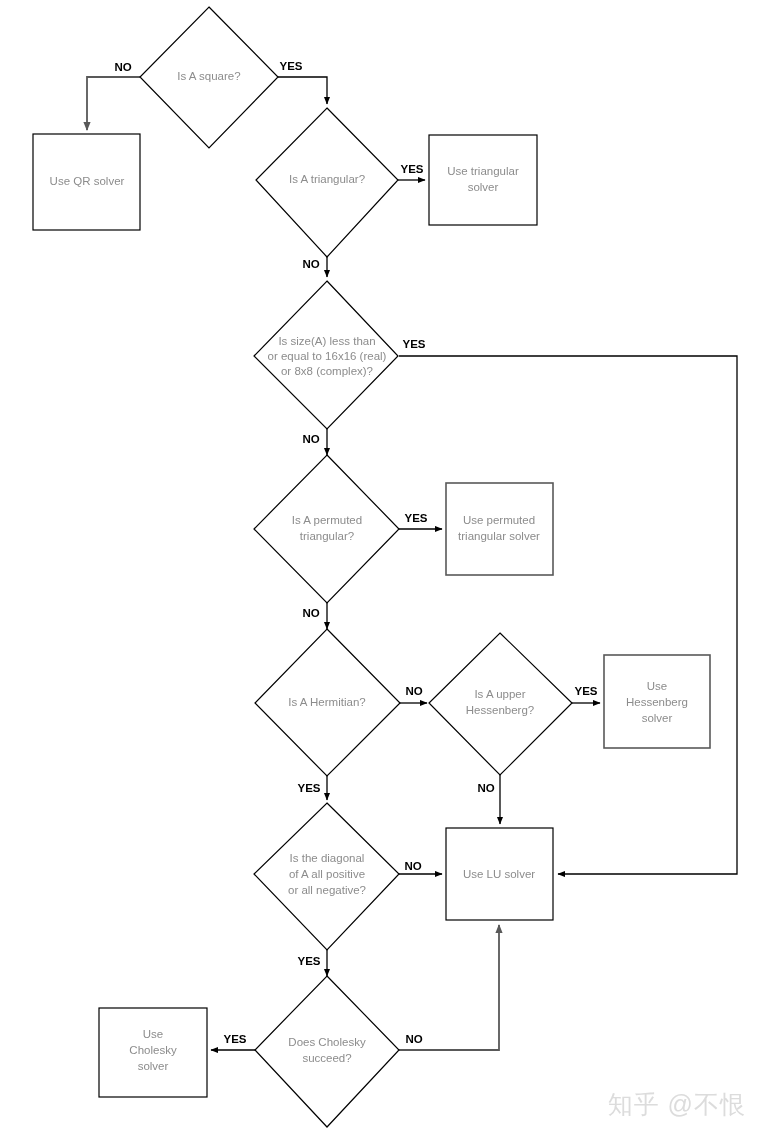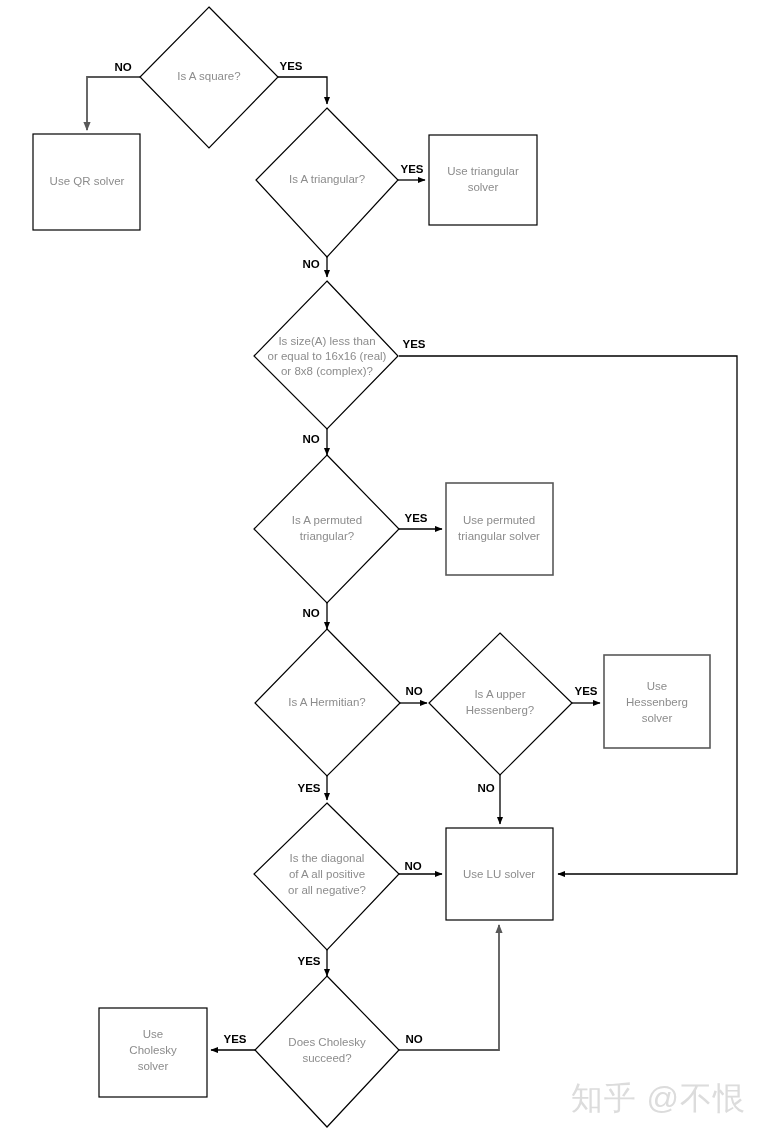--- a/index.html
+++ b/index.html
@@ -58,21 +58,21 @@
     font-weight: bold;
     text-anchor: middle;
     dominant-baseline: middle;
   }
   .watermark {
     position: absolute;
     right: 14px;
     bottom: 14px;
     color: #dcdcdc;
     font-family: "Liberation Sans", sans-serif;
-    font-size: 32px;
+    font-size: 25px;
     letter-spacing: 1px;
     user-select: none;
     white-space: nowrap;
   }
 </style>
 </head>
 <body>
 
 <div id="canvas">
 

